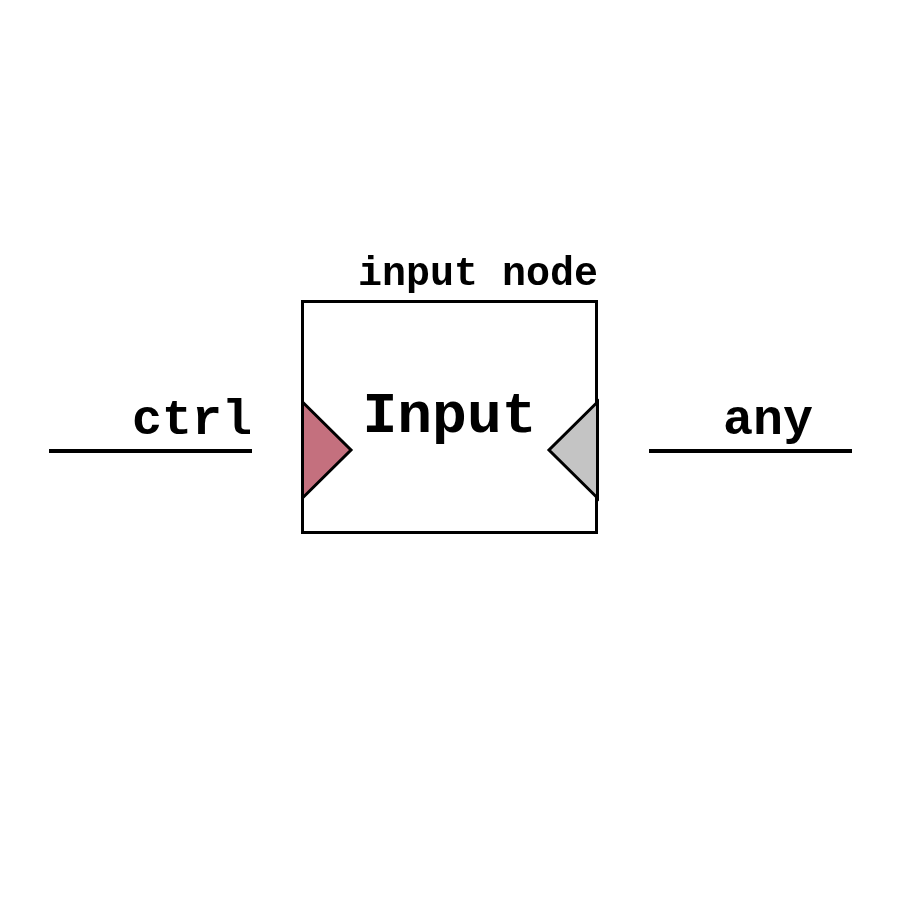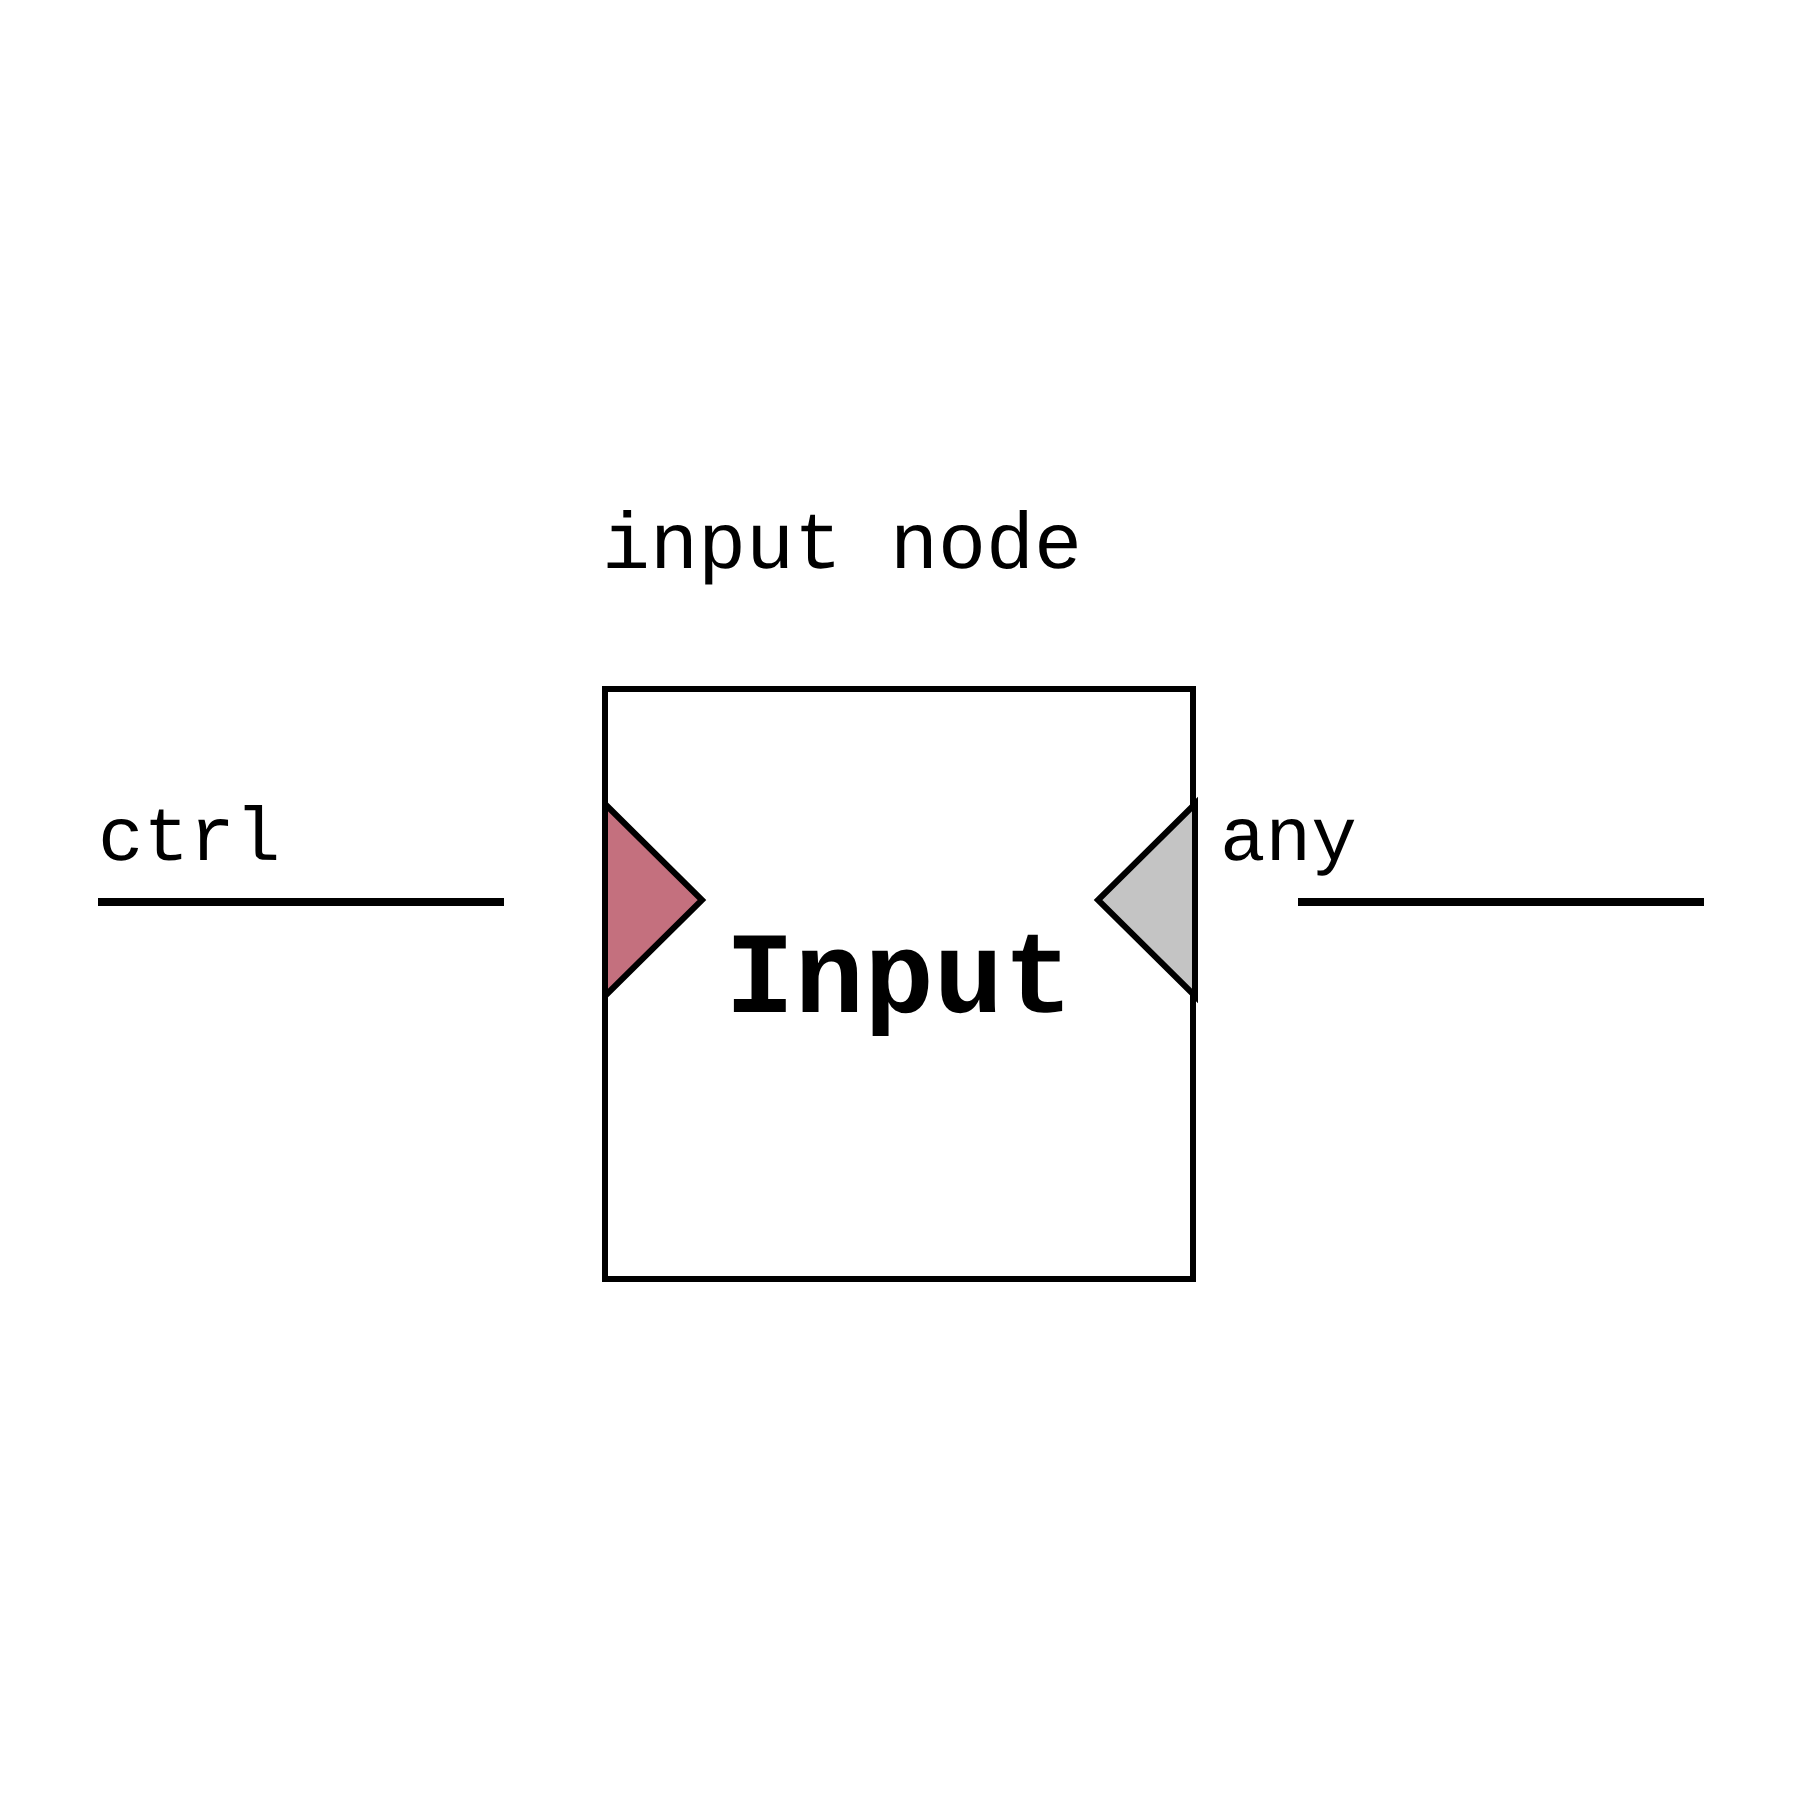--- a/index.html
+++ b/index.html
@@ -10,27 +10,27 @@
   body{
     width:900px;height:900px;
     background:var(--background);
     font-family:"Liberation Mono", monospace;
     position:relative;
     overflow:hidden;
   }
   .canvas{position:absolute;inset:0;}
   .label{
     position:absolute;
-    font-weight:normal;
+    font-weight:bold;
     color:var(--stroke);
-    text-align:left;
+    text-align:right;
     white-space:nowrap;
   }
   .wire-label{
-    font-size:38px;
+    font-size:50px;
     line-height:44px;
     width:203px;
     top:399px;
   }
   .wire-line{
     position:absolute;
     top:449px;
     width:203px;
     height:4px;
     background:var(--stroke);
@@ -38,28 +38,27 @@
   .node-title{
     left:301px;
     width:297px;
     top:252px;
     font-size:40px;
     line-height:46px;
   }
   .node-box{
     position:absolute;
     left:301px;top:300px;
-    width:297px;height:298px;
+    width:297px;height:234px;
     border:3px solid var(--stroke);
     box-sizing:border-box;
     background:var(--background);
     display:flex;
     align-items:center;
     justify-content:center;
-    margin-top:43px;
   }
   .node-label{
     font-size:58px;
     font-weight:bold;
     color:var(--stroke);
     line-height:1;
   }
   .socket{
     position:absolute;
     top:400px;

